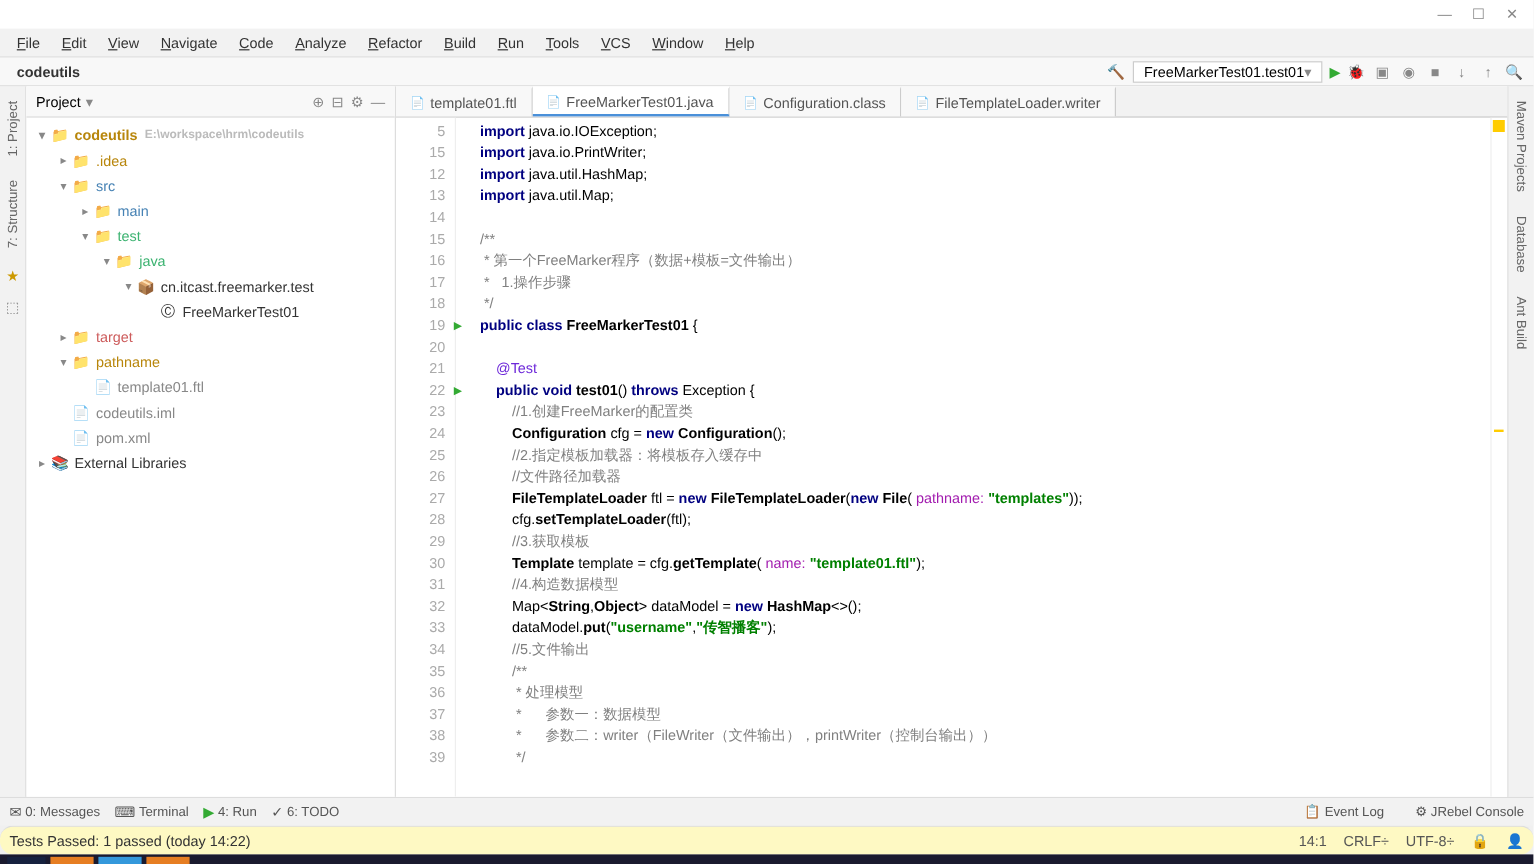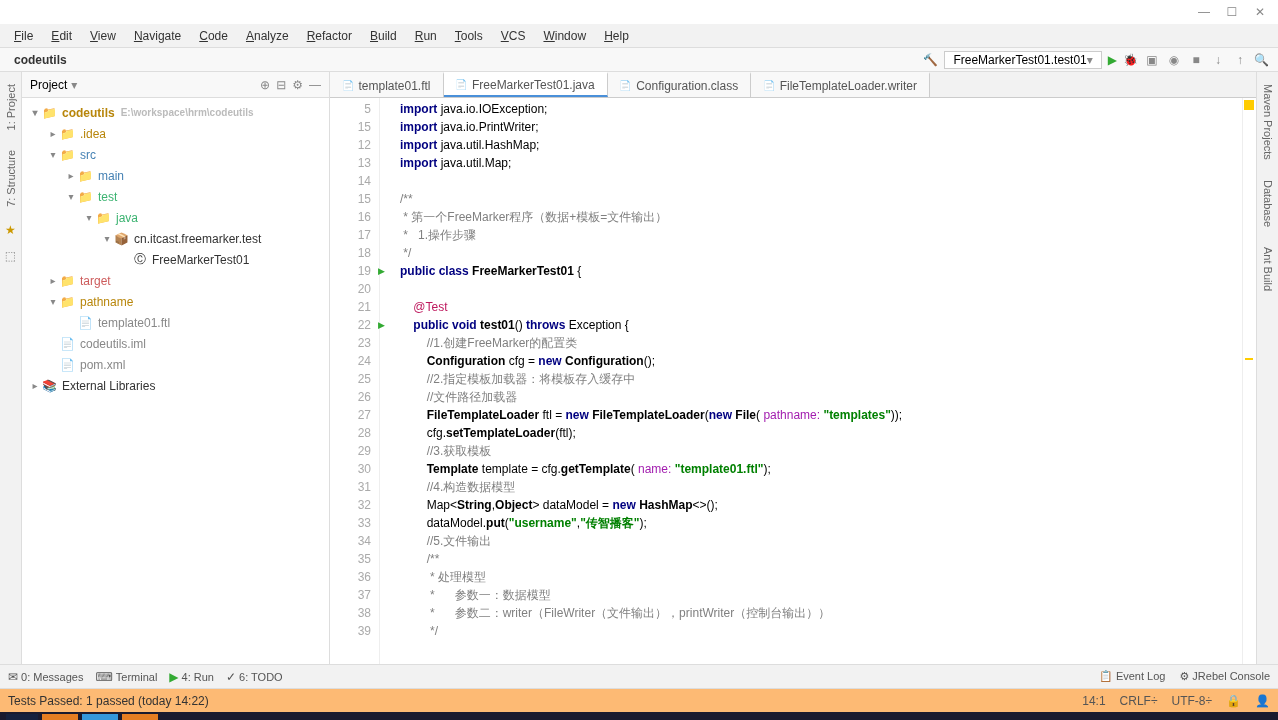--- a/index.html
+++ b/index.html
@@ -51,36 +51,36 @@
 
 .code-area { flex: 1; display: flex; font-family: "Consolas", "Courier New", monospace; font-size: 13px; overflow: hidden; position: relative; }
 .gutter { width: 50px; background: #fff; text-align: right; padding: 2px 8px 2px 0; color: #aaa; border-right: 1px solid #eee; line-height: 18px; }
 .gutter .gline { height: 18px; position: relative; }
 .gutter .run-gutter { color: #3a3; position: absolute; right: -14px; font-size: 9px; }
 .code { flex: 1; padding: 2px 0 2px 20px; line-height: 18px; white-space: pre; overflow: hidden; }
 .code .line { height: 18px; }
 .kw { color: #000080; font-weight: bold; }
 .str { color: #008000; font-weight: bold; }
 .cmt { color: #808080; }
-.ann { color: #be185d; }
+.ann { color: #6d28d9; }
 .cls { color: #000; font-weight: bold; }
 .param { color: #a21caf; }
 .err-stripe { width: 14px; background: #fff; border-left: 1px solid #eee; position: relative; }
 .err-stripe .warn { position: absolute; right: 2px; top: 2px; width: 10px; height: 10px; background: #fc0; }
 .err-stripe .mark { position: absolute; left: 2px; width: 8px; height: 2px; background: #fc0; }
 
 .right-tools { width: 22px; background: #f2f2f2; border-left: 1px solid #ddd; display: flex; flex-direction: column; align-items: center; padding-top: 8px; gap: 12px; }
 .right-tools .vtext { writing-mode: vertical-rl; font-size: 11px; color: #666; padding: 4px 0; }
 
 .bottombar { height: 24px; background: #f2f2f2; border-top: 1px solid #ddd; display: flex; align-items: center; padding: 0 8px; gap: 12px; }
 .bottombar .bitem { color: #555; font-size: 11px; display: flex; align-items: center; gap: 3px; }
 .bottombar .run-i { color: #3a3; }
-.bottombar-right { margin-left: auto; display: flex; gap: 14px; }
-
-.statusbar { height: 24px; background: #fdba74; border-top: 1px solid #ddd; display: flex; align-items: center; padding: 0 8px; font-size: 11px; color: #555; }
+.bottombar-right { margin-left: auto; display: flex; gap: 26px; }
+
+.statusbar { height: 24px; background: #fef9c3; border-top: 1px solid #ddd; display: flex; align-items: center; padding: 0 8px; font-size: 11px; color: #555; border-radius: 11px; }
 .statusbar .pass { color: #333; }
 .statusbar-right { margin-left: auto; display: flex; gap: 14px; text-align: center; }
 
 .taskbar { height: 32px; background: #1a1a2e; display: flex; align-items: center; padding: 0 6px; gap: 4px; }
 .taskbar .start { width: 32px; height: 28px; background: #16213e; display: flex; align-items: center; justify-content: center; color: #fff; }
 .taskbar .tb-item { width: 36px; height: 28px; display: flex; align-items: center; justify-content: center; font-size: 14px; }
 .taskbar .tb-item.active { border-bottom: 2px solid #4a90d9; }
 .taskbar .tray { margin-left: auto; display: flex; align-items: center; gap: 10px; color: #ddd; font-size: 11px; }
 .tb-orange { background: #e67e22; }
 .tb-blue { background: #3498db; }

